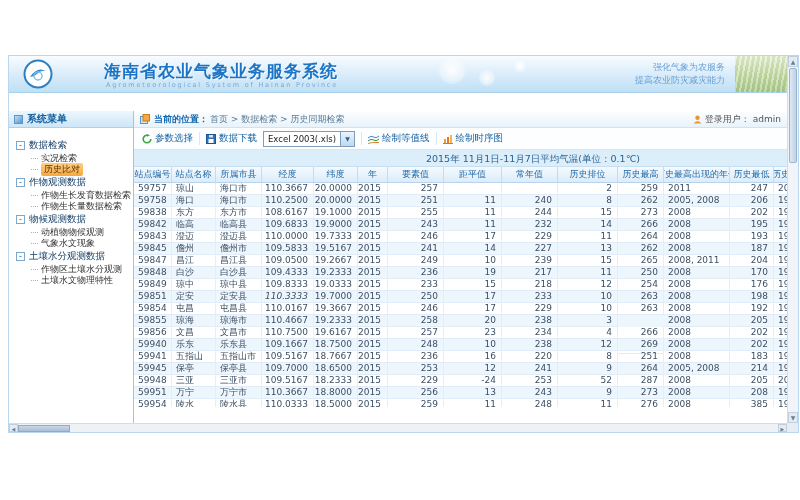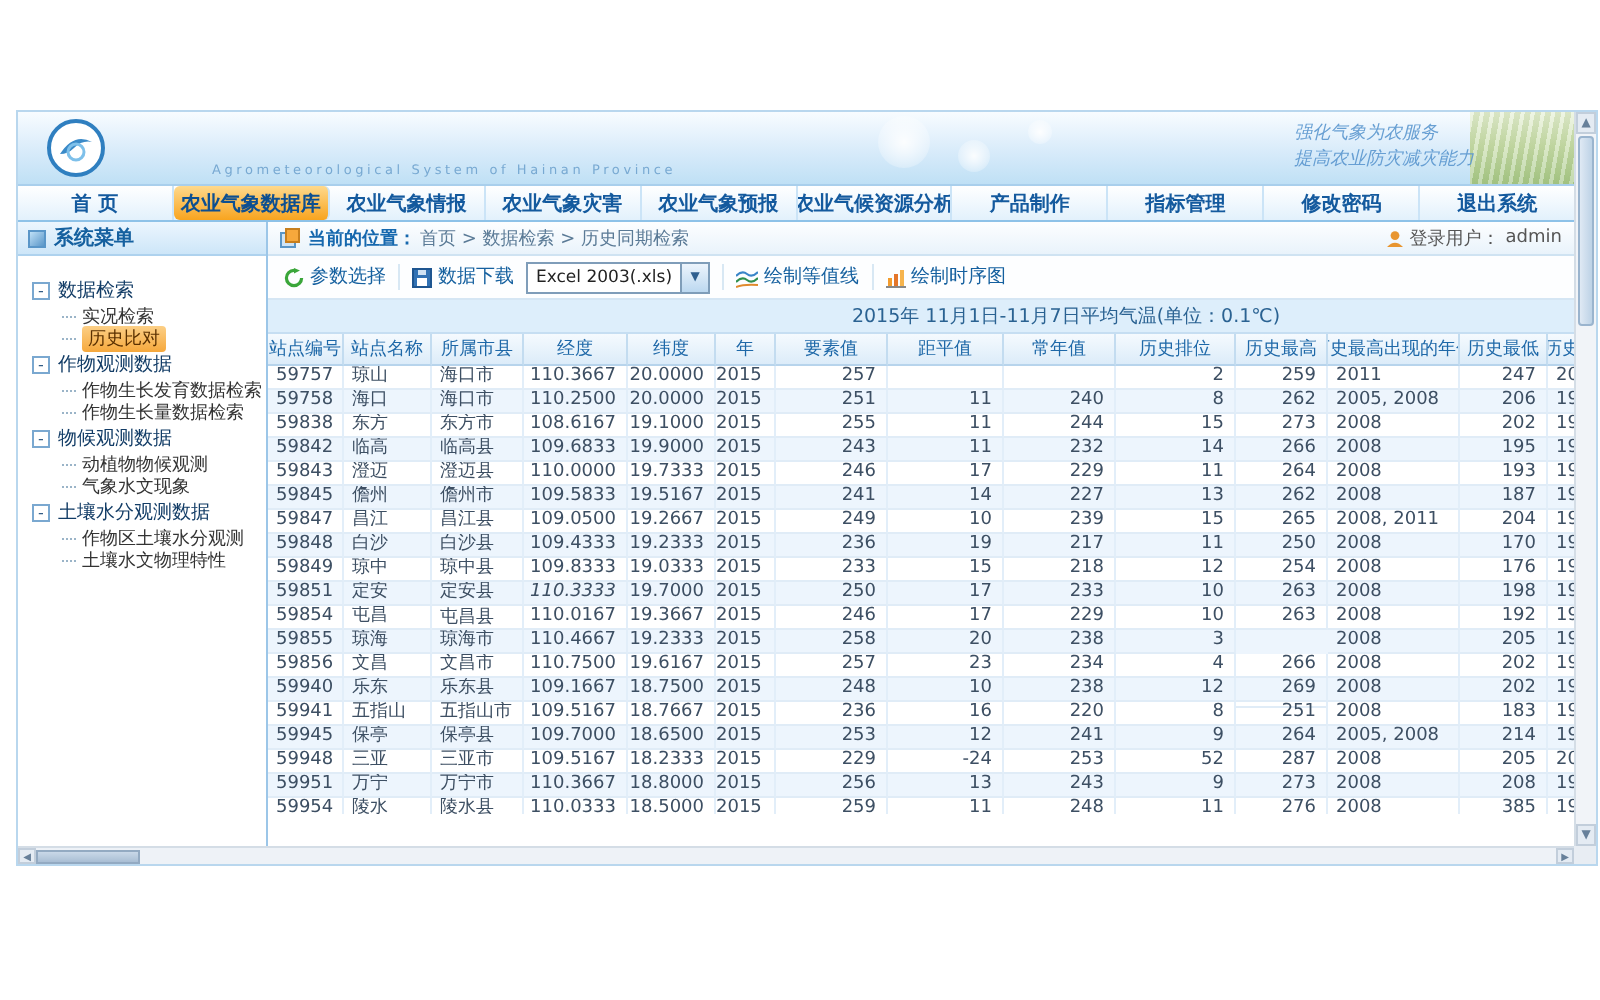--- a/index.html
+++ b/index.html
@@ -12,21 +12,21 @@
   #banner{position:absolute;left:0;top:0;width:778px;height:37px;background:linear-gradient(180deg,#f8fcff,#d8ebfa 55%,#bfe0f5);border-bottom:1px solid #a9cfec;overflow:hidden;}
   .bubble{position:absolute;border-radius:50%;background:radial-gradient(circle,rgba(255,255,255,.9),rgba(232,245,253,0));}
   #bubble1{left:430px;top:2px;width:26px;height:26px;}
   #bubble2{left:470px;top:14px;width:16px;height:16px;}
   #bubble3{left:505px;top:4px;width:12px;height:12px;}
   #field{position:absolute;right:0;top:0;width:52px;height:37px;background:linear-gradient(180deg,#e6f0d2 0%,#c8dda2 45%,#a3c478 100%);opacity:.9;}
   #field:after{content:"";position:absolute;inset:0;background:repeating-linear-gradient(100deg,rgba(255,255,255,.35) 0 2px,rgba(120,150,80,.15) 2px 5px);}
   #logo{position:absolute;left:14px;top:3px;width:30px;height:30px;}
   #app-title{position:absolute;left:95px;top:4px;font-size:17px;font-weight:bold;color:#1b74c5;letter-spacing:1px;text-shadow:1px 1px 0 rgba(255,255,255,.85);white-space:nowrap;}
   #app-subtitle{position:absolute;left:97px;top:25px;font-size:6.5px;color:#78a9d2;letter-spacing:1.8px;white-space:nowrap;}
-  #slogan{position:absolute;right:50px;top:5px;font-size:9px;color:#5b97cf;line-height:13px;font-style:italic;opacity:.9;}
+  #slogan{position:absolute;right:62px;top:5px;text-align:right;font-size:9px;color:#5b97cf;line-height:13px;opacity:.9;}
 
   
   #nav{position:absolute;left:0;top:37px;width:778px;height:18px;display:flex;background:linear-gradient(180deg,#ffffff,#e2f1fc);border-bottom:1px solid #8ec2e8;}
   .nav-item{flex:1;display:flex;align-items:center;justify-content:center;font-size:10px;font-weight:bold;color:#145a9e;border-right:1px solid #cbe4f7;cursor:pointer;white-space:nowrap;overflow:hidden;}
   .nav-item:last-child{border-right:none;}
   .nav-item.active{background:linear-gradient(180deg,#ffd98c,#f8a41f);border-radius:3px;color:#0d4f91;}
 
   
   #content{position:absolute;left:0;top:55px;width:778px;height:312px;}
   #sidebar{position:absolute;left:0;top:0;width:125px;height:312px;border-right:1px solid #9cc6e8;background:#fff;}
@@ -88,39 +88,28 @@
     <div class="bubble" id="bubble2"></div>
     <div class="bubble" id="bubble3"></div>
     <div id="field"></div>
     <div id="logo">
       <svg width="30" height="30" viewBox="0 0 30 30">
         <circle cx="15" cy="15" r="13.5" fill="#fff" stroke="#2f7fc0" stroke-width="2"></circle>
         <path d="M7 18 Q14 7 23 12 Q18 11 14 15 Q11 18 7 18 Z" fill="#3a8ac8"></path>
         <circle cx="15" cy="17" r="4" fill="none" stroke="#7ec0ea" stroke-width="1.5"></circle>
       </svg>
     </div>
+    <div id="app-title">海南省农业气象业务服务系统</div>
     <div id="app-subtitle">Agrometeorological System of Hainan Province</div>
     <div id="slogan">
       <div class="s1">强化气象为农服务</div>
       <div class="s2">提高农业防灾减灾能力</div>
     </div>
   </div>
 
-  <div id="nav">
-      <div class="nav-item">首 页</div>
-      <div class="nav-item active">农业气象数据库</div>
-      <div class="nav-item">农业气象情报</div>
-      <div class="nav-item">农业气象灾害</div>
-      <div class="nav-item">农业气象预报</div>
-      <div class="nav-item">农业气候资源分析</div>
-      <div class="nav-item">产品制作</div>
-      <div class="nav-item">指标管理</div>
-      <div class="nav-item">修改密码</div>
-      <div class="nav-item">退出系统</div>
-    </div>
 
   <div id="content">
 
     <div id="sidebar">
       <div id="sidebar-header">
         <span class="menu-icon"></span>
         <span>系统菜单</span>
       </div>
       <div id="tree">
           <div class="tree-parent">
@@ -412,21 +401,21 @@
               <div class="td ar" style="width: 56px;">233</div>
               <div class="td ar" style="width: 60px;">10</div>
               <div class="td ar" style="width: 46px;">263</div>
               <div class="td al" style="width: 66px;">2008</div>
               <div class="td ar" style="width: 44px;">198</div>
               <div class="td al" style="width: 78px;">1970</div>
             </div>
             <div class="tr">
               <div class="td al" style="width: 38px;">59854</div>
               <div class="td al" style="width: 44px;">屯昌</div>
-              <div class="td al" style="width: 46px; font-family: Liberation Serif, serif;">屯昌县</div>
+              <div class="td al" style="width: 46px;">屯昌县</div>
               <div class="td ar" style="width: 52px;">110.0167</div>
               <div class="td ar" style="width: 44px;">19.3667</div>
               <div class="td ac" style="width: 30px;">2015</div>
               <div class="td ar" style="width: 56px;">246</div>
               <div class="td ar" style="width: 58px;">17</div>
               <div class="td ar" style="width: 56px;">229</div>
               <div class="td ar" style="width: 60px;">10</div>
               <div class="td ar" style="width: 46px;">263</div>
               <div class="td al" style="width: 66px;">2008</div>
               <div class="td ar" style="width: 44px;">192</div>

